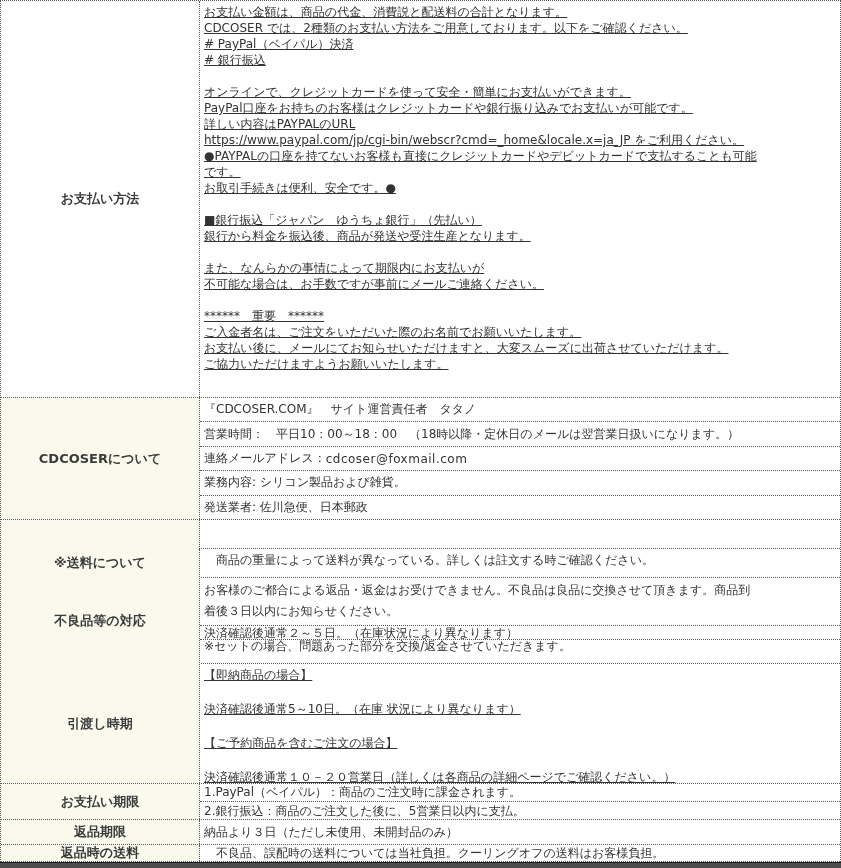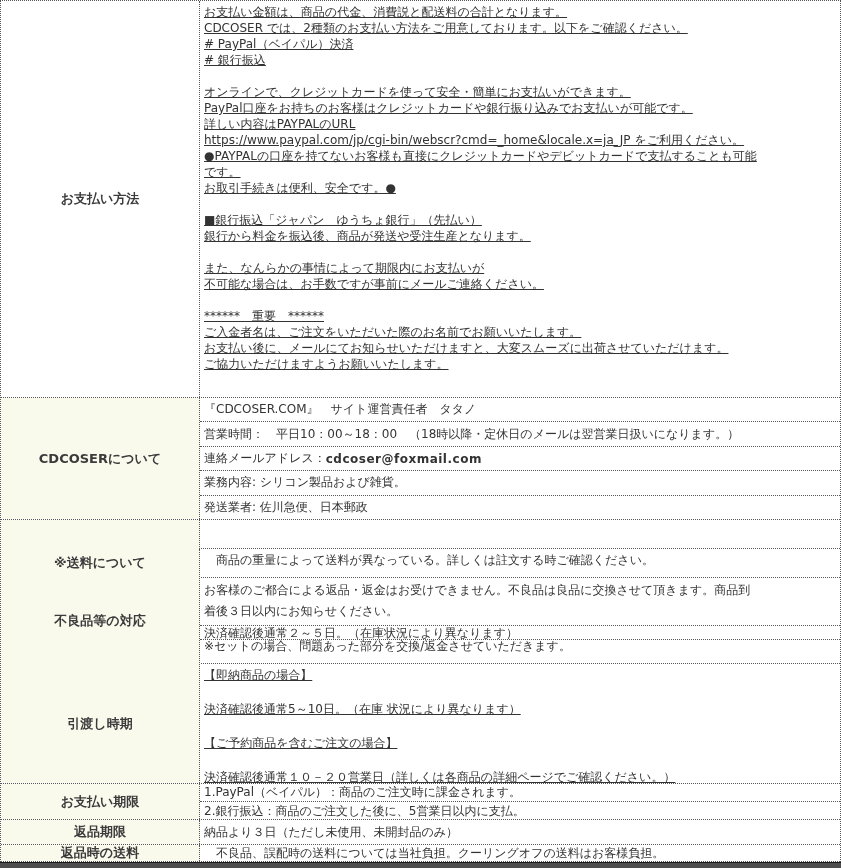--- a/index.html
+++ b/index.html
@@ -40,21 +40,21 @@
   .dline { min-height:17px; line-height:17px; white-space:nowrap; }
   
   .subcol { display:flex; flex-direction:column; height:100%; }
   .subrow {
     flex:1 1 auto; box-sizing:border-box;
     display:flex; align-items:center;
     padding-left:4px; border-bottom:1px dotted #555;
     white-space:nowrap; overflow:hidden;
   }
   .subrow:last-child { border-bottom:none; }
-  .email { font-weight:bold; letter-spacing:0.5px; }
+  .email { font-weight:normal; letter-spacing:0.5px; }
   
   .s-policy { flex:0 0 48px; display:block; padding-top:2px; }
   .s-policy .line { min-height:21px; line-height:21px; }
   .s-14 { flex:0 0 14px; line-height:12px; }
   .s-12 { flex:0 0 12px; line-height:11px; }
   
   .s-18 { flex:0 0 18px; line-height:13px; }
   
   .single { padding:4px 0 0 16px; line-height:15px; white-space:nowrap; }
   .single-mid { padding:5px 0 0 4px; line-height:15px; white-space:nowrap; }

